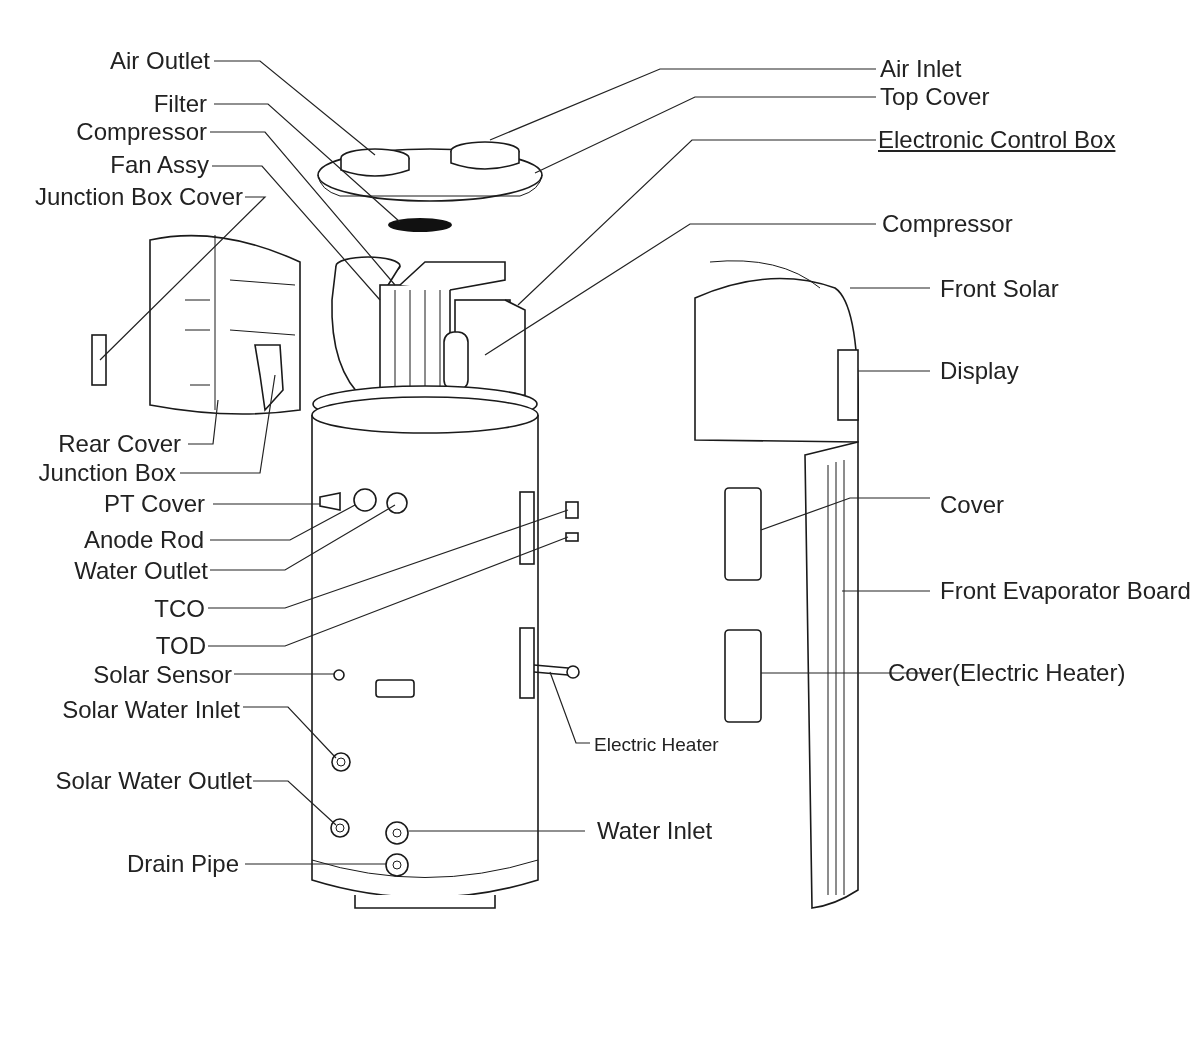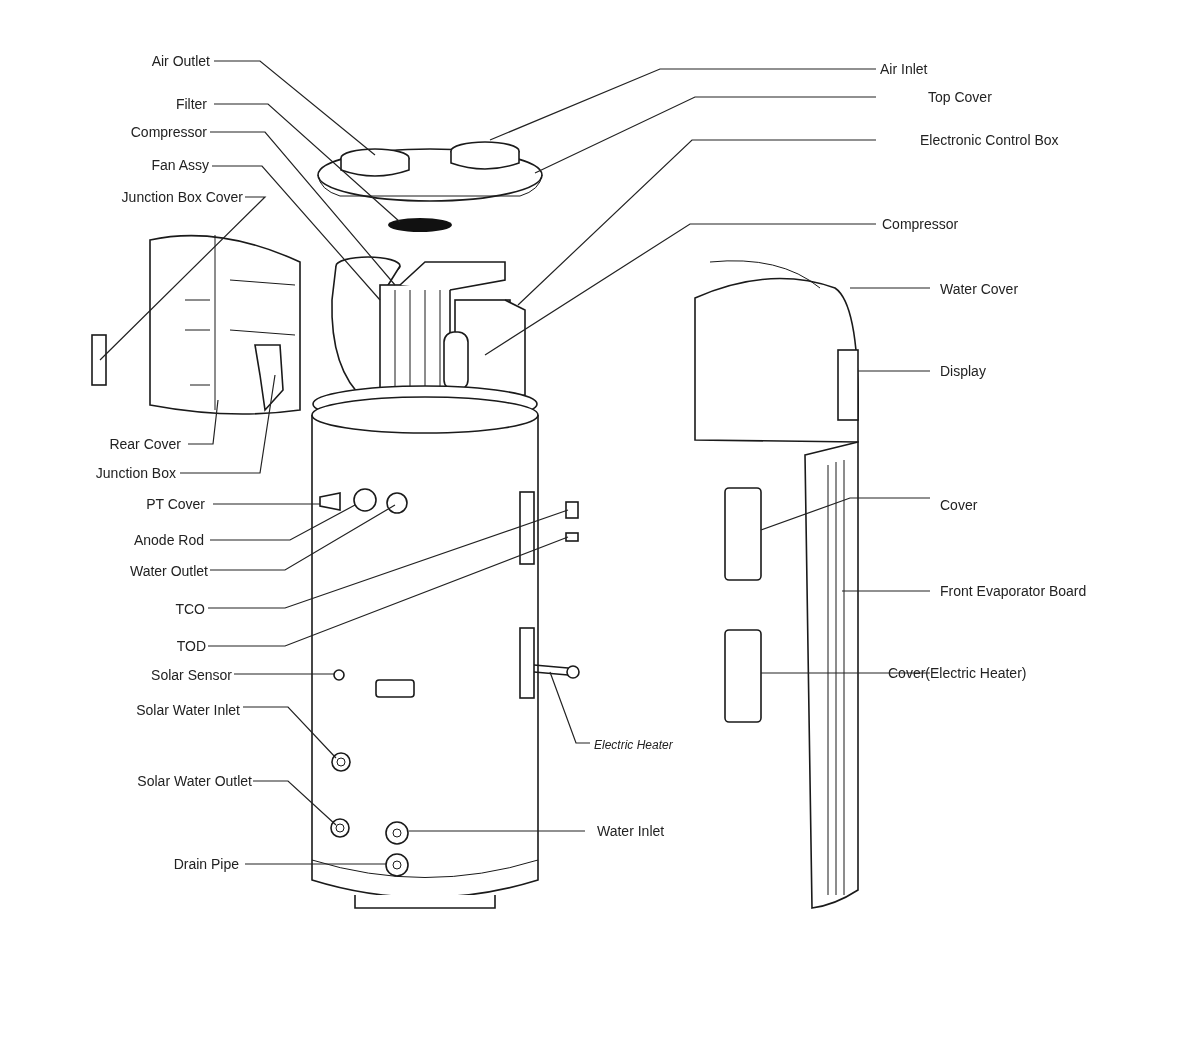--- a/index.html
+++ b/index.html
@@ -1,20 +1,20 @@
 <!DOCTYPE html>
 <html><head>
 <meta charset="utf-8">
 <style>
   html, body { margin: 0; padding: 0; background: #ffffff; }
   body { width: 1200px; height: 1061px; position: relative; overflow: hidden;
          font-family: "Liberation Sans", sans-serif; }
   #diagram { position: absolute; left: 0; top: 0; width: 1200px; height: 1061px; }
-  .lbl { position: absolute; font-size: 14px; color: #222; white-space: nowrap; line-height: 20px; }
-  .lbl.small { font-size: 12px; font-style: italic; }
+  .lbl { position: absolute; font-size: 24px; color: #222; white-space: nowrap; line-height: 20px; }
+  .lbl.small { font-size: 19px; }
   .r { text-align: right; }
   .ln { stroke: #222; stroke-width: 1.2; fill: none; }
   .part { stroke: #1a1a1a; stroke-width: 1.6; fill: #fff; }
   .part-thin { stroke: #1a1a1a; stroke-width: 1; fill: none; }
 </style>
 </head>
 <body>
 
 <svg id="diagram" viewBox="0 0 1200 1061" xmlns="http://www.w3.org/2000/svg">
 
@@ -136,22 +136,22 @@
 <div class="lbl r" style="right:996px; top:530px;">Anode Rod</div>
 <div class="lbl r" style="right:992px; top:561px;margin-left:27px;">Water Outlet</div>
 <div class="lbl r" style="right:995px; top:599px;">TCO</div>
 <div class="lbl r" style="right:994px; top:636px;">TOD</div>
 <div class="lbl r" style="right:968px; top:665px;">Solar Sensor</div>
 <div class="lbl r" style="right:960px; top:700px;">Solar Water Inlet</div>
 <div class="lbl r" style="right:948px; top:771px;">Solar Water Outlet</div>
 <div class="lbl r" style="right:961px; top:854px;">Drain Pipe</div>
 
 <div class="lbl" style="left:880px; top:59px;">Air Inlet</div>
-<div class="lbl" style="left:880px; top:87px;margin-left:48px;">Top Cover</div>
-<div class="lbl" style="left:920px; top:130px;">Electronic Control Box</div>
+<div class="lbl" style="left:880px; top:87px;">Top Cover</div>
+<div class="lbl" style="left:878px; top:130px;text-decoration:underline;">Electronic Control Box</div>
 <div class="lbl" style="left:882px; top:214px;">Compressor</div>
-<div class="lbl" style="left:940px; top:279px;">Water Cover</div>
+<div class="lbl" style="left:940px; top:279px;">Front Solar</div>
 <div class="lbl" style="left:940px; top:361px;">Display</div>
 <div class="lbl" style="left:940px; top:488px;margin-top:7px;">Cover</div>
 <div class="lbl" style="left:940px; top:581px;">Front Evaporator Board</div>
 <div class="lbl" style="left:888px; top:663px;">Cover(Electric Heater)</div>
 <div class="lbl" style="left:597px; top:821px;">Water Inlet</div>
 <div class="lbl small" style="left:594px; top:735px;">Electric Heater</div>
 
 </body></html>

